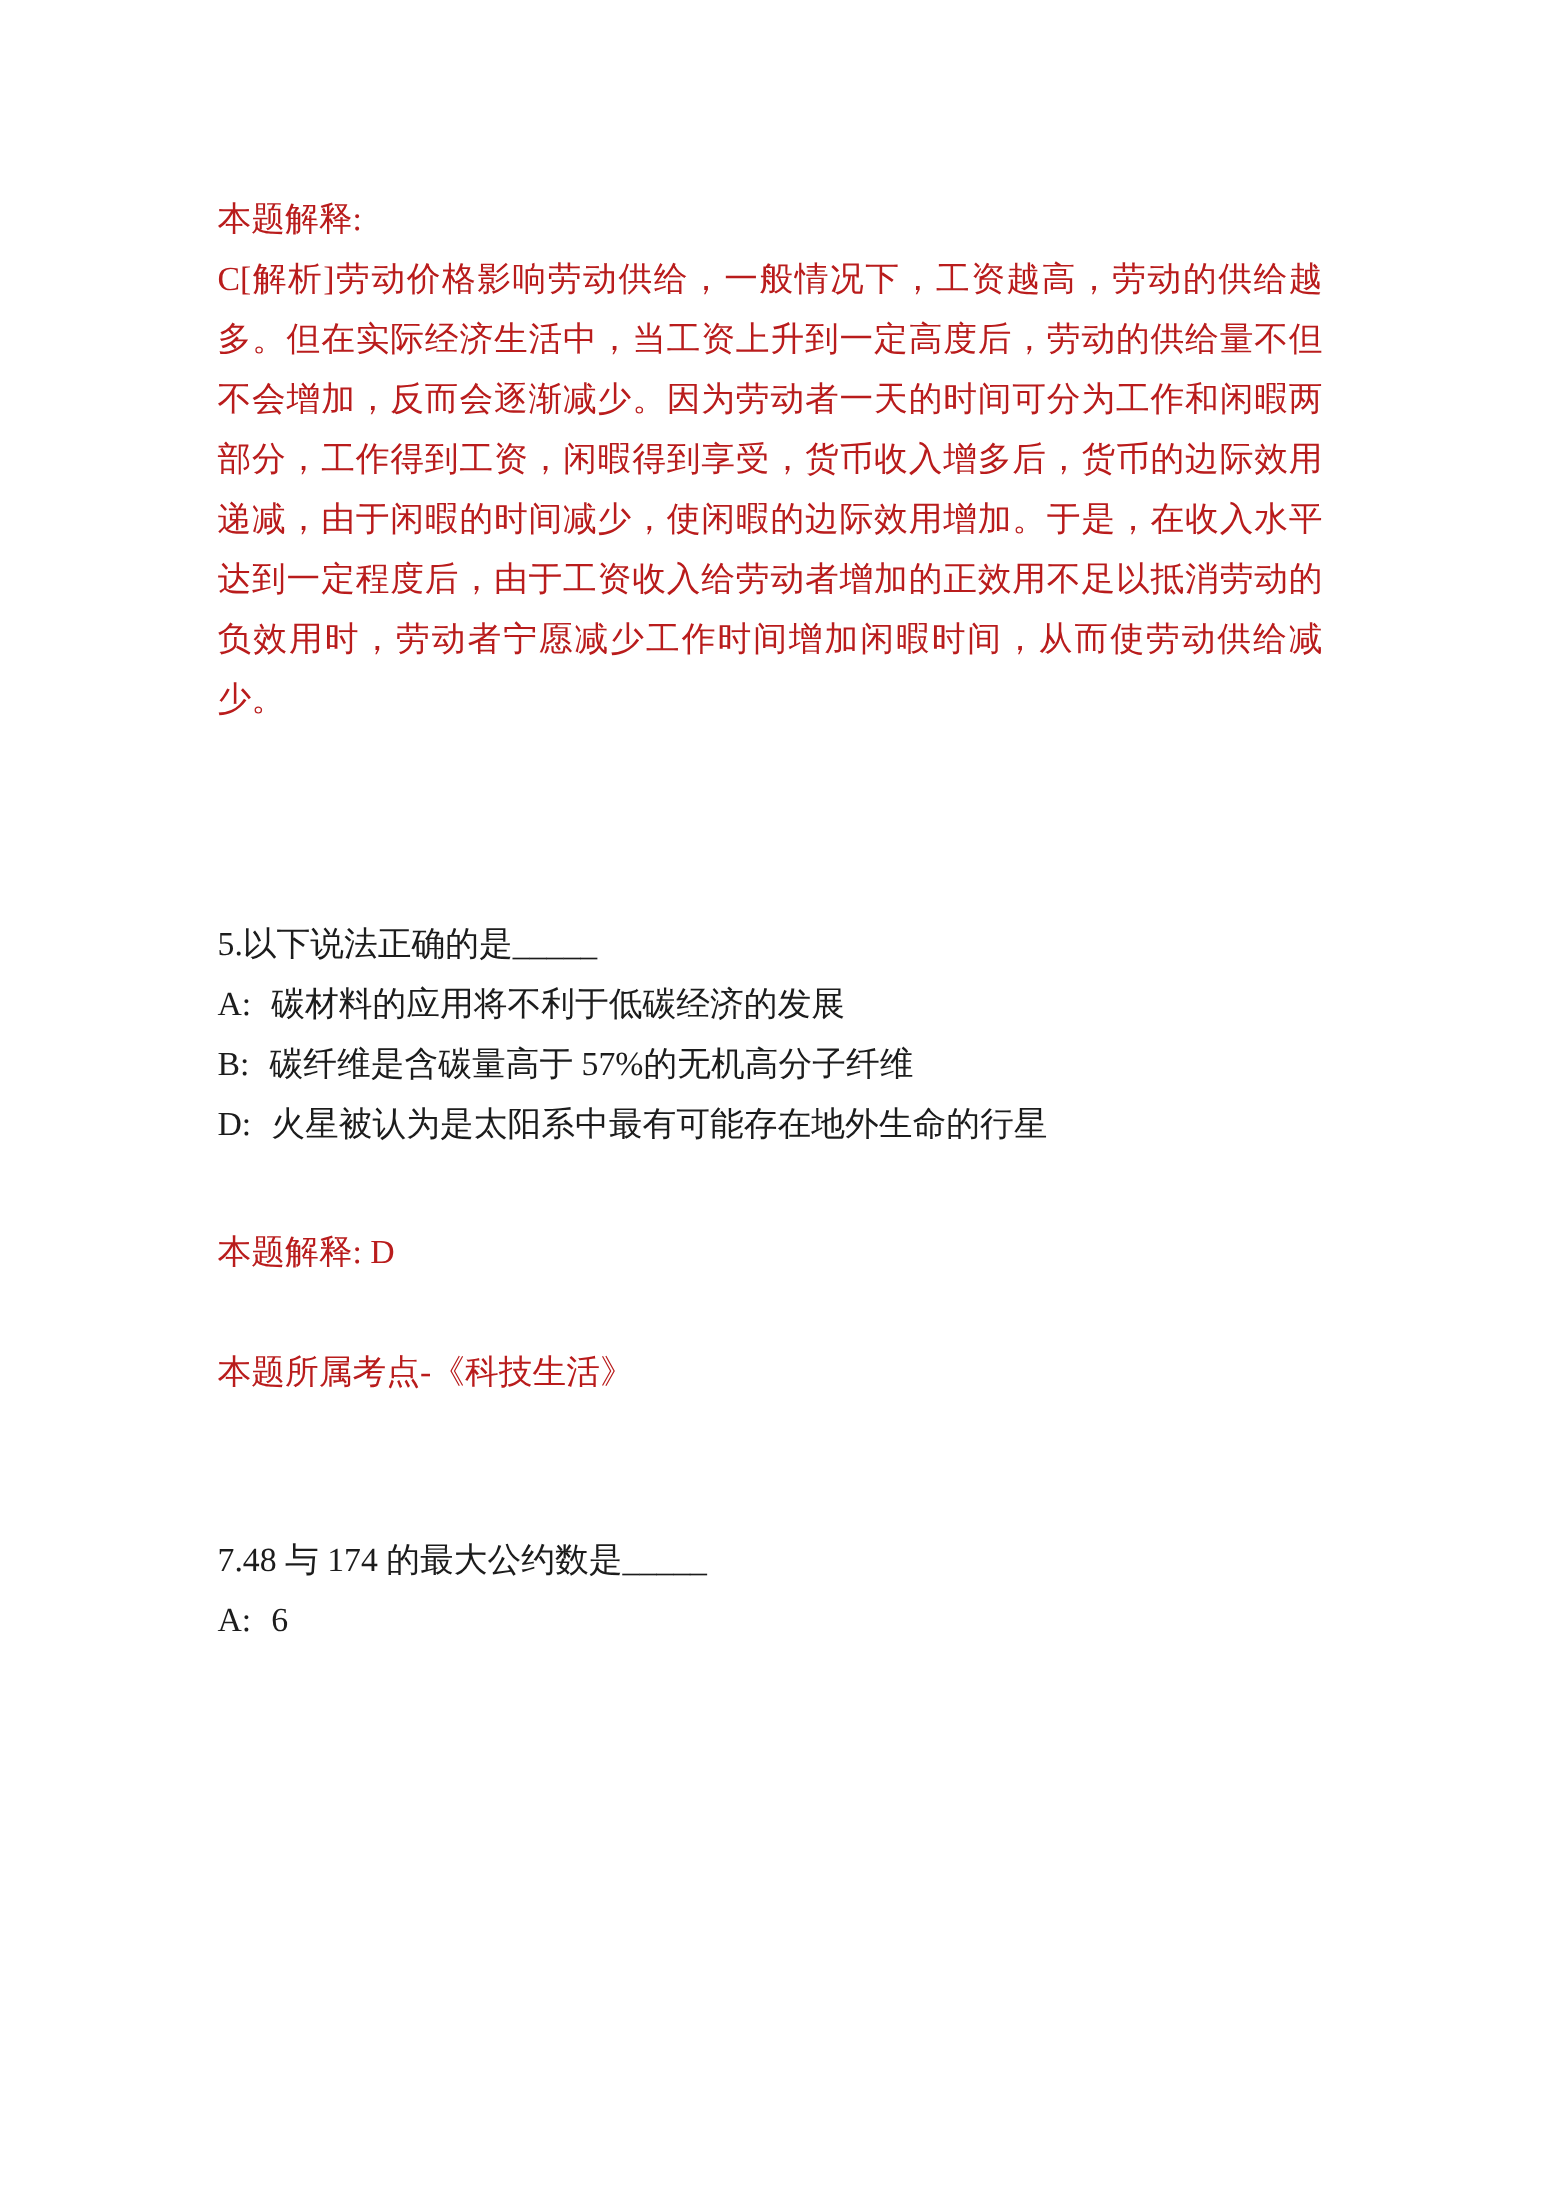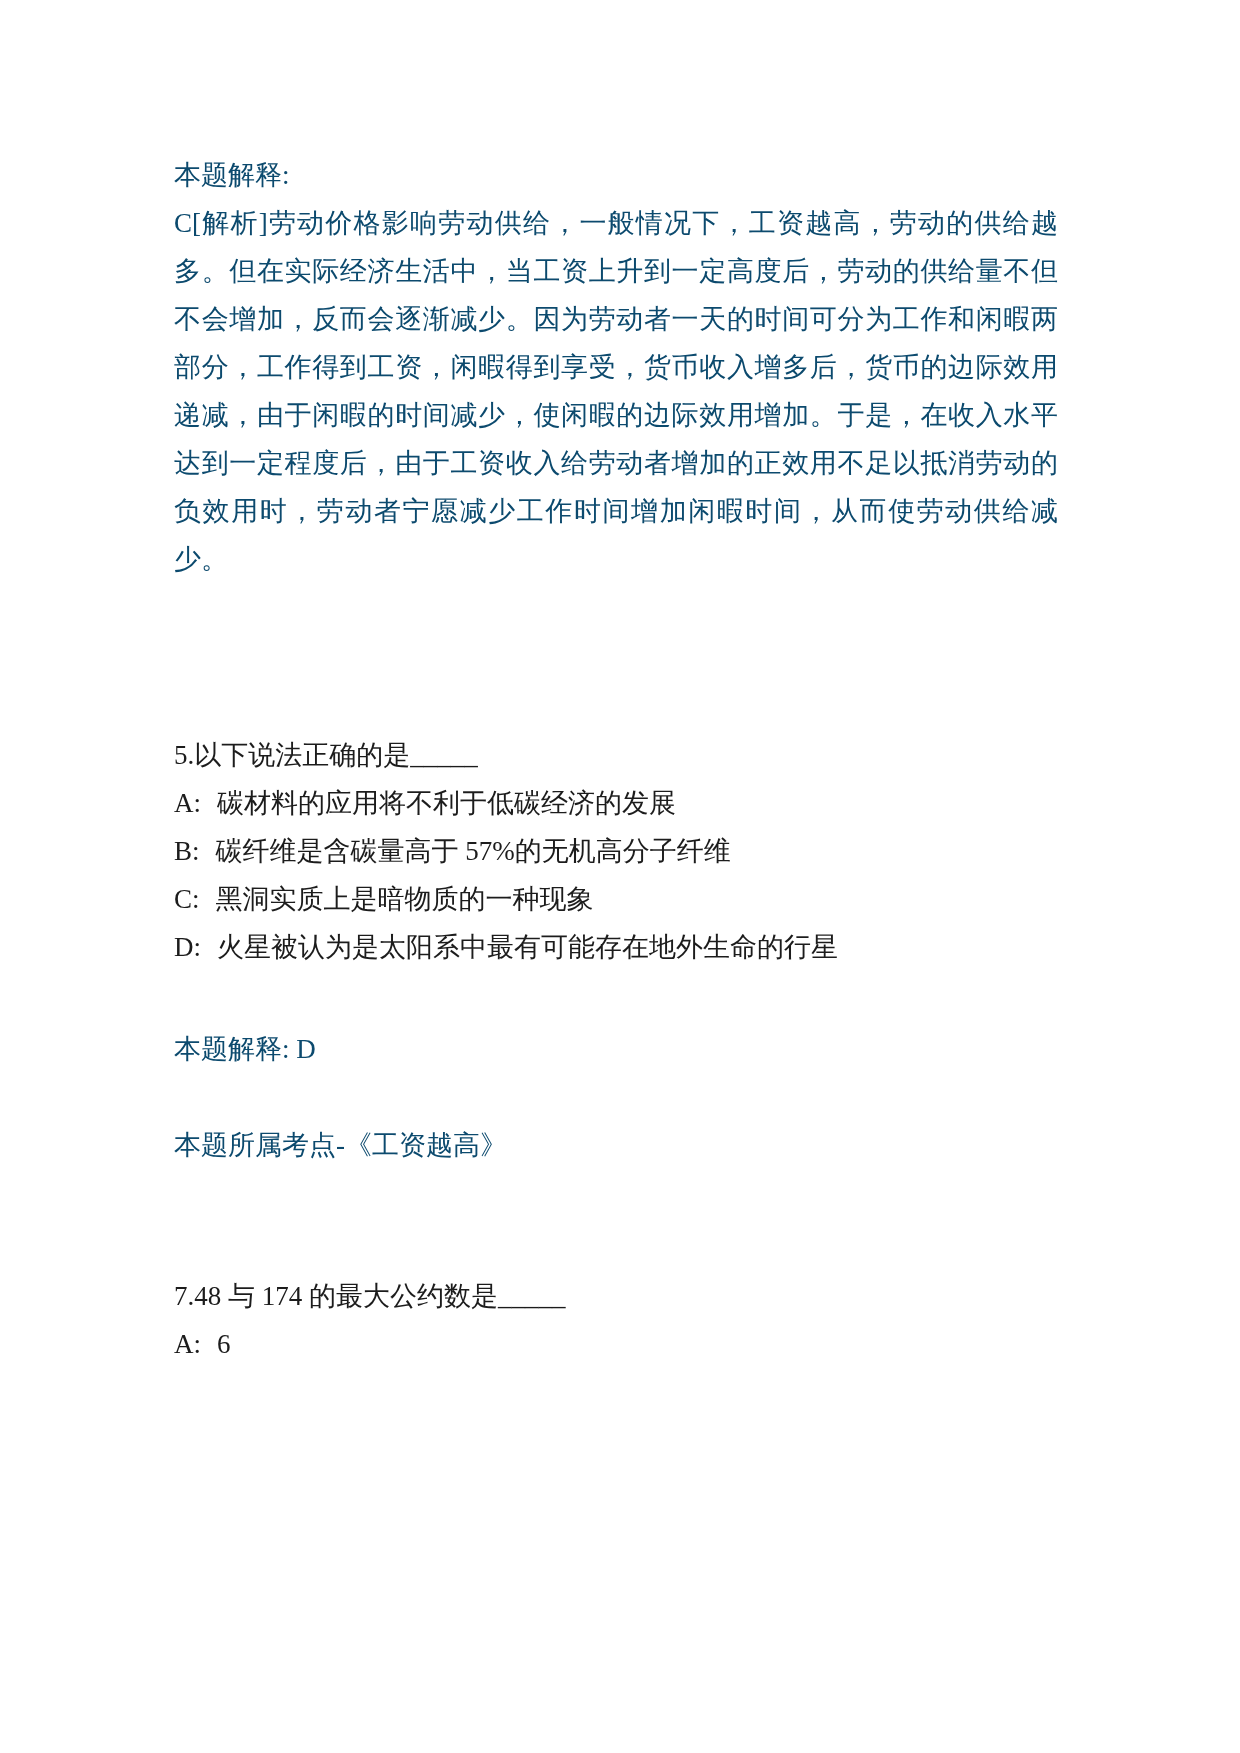--- a/index.html
+++ b/index.html
@@ -14,21 +14,21 @@
     overflow: hidden;
   }
   .content {
     position: absolute;
     left: 174px;
     top: 0;
     width: 884px;
     font-size: 27px;
     line-height: 48px;
   }
-  .red { color: #0c4a6e; }
+  .red { color: #b91c1c; }
   .para { text-align: justify; }
   .exp-label { margin-top: 151px; }
   .q6-block { margin-top: 148px; }
   .answer-line { margin-top: 54px; }
   .category-line { margin-top: 48px; }
   .q7-block { margin-top: 103px; }
   .option-row { white-space: nowrap; }
   .opt-text { margin-left: 16px; text-align: right; }
 </style>
 </head>
@@ -42,31 +42,28 @@
 
   <div class="q6-block">
     <div>5.以下说法正确的是_____</div>
     <div class="option-row">
       <span>A:</span><span class="opt-text">碳材料的应用将不利于低碳经济的发展</span>
     </div>
     <div class="option-row">
       <span>B:</span><span class="opt-text">碳纤维是含碳量高于 57%的无机高分子纤维</span>
     </div>
     <div class="option-row">
-      <span>C:</span><span class="opt-text">黑洞实质上是暗物质的一种现象</span>
-    </div>
-    <div class="option-row">
       <span>D:</span><span class="opt-text">火星被认为是太阳系中最有可能存在地外生命的行星</span>
     </div>
   </div>
 
   <div class="red answer-line">本题解释: D</div>
 
 
-  <div class="red category-line">本题所属考点-《工资越高》</div>
+  <div class="red category-line">本题所属考点-《科技生活》</div>
 
   <div class="q7-block">
     <div>7.48 与 174 的最大公约数是_____</div>
     <div class="option-row">
       <span>A:</span><span class="opt-text">6</span>
     </div>
   </div>
 
 </div>
 

